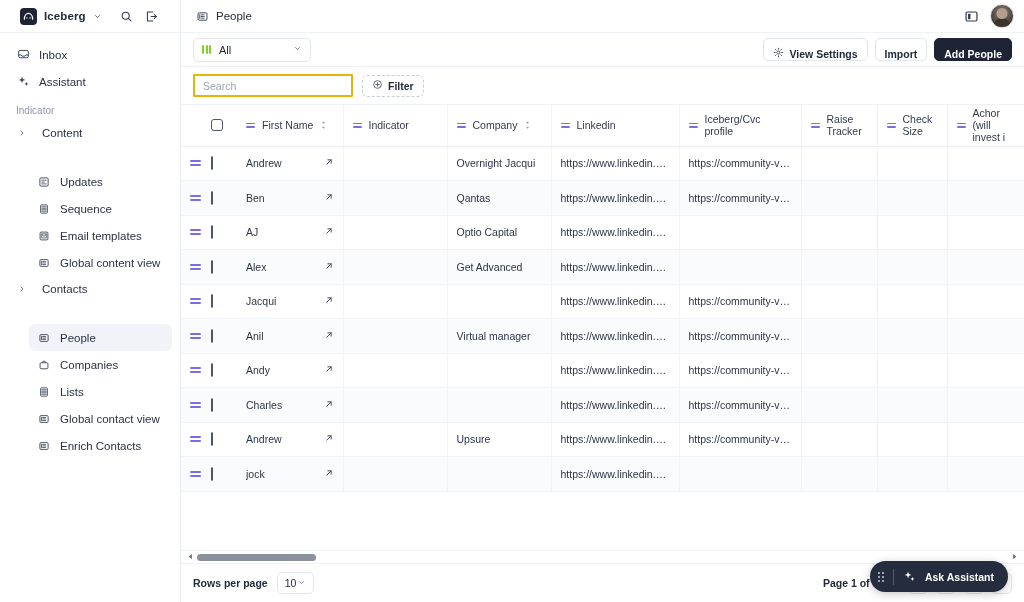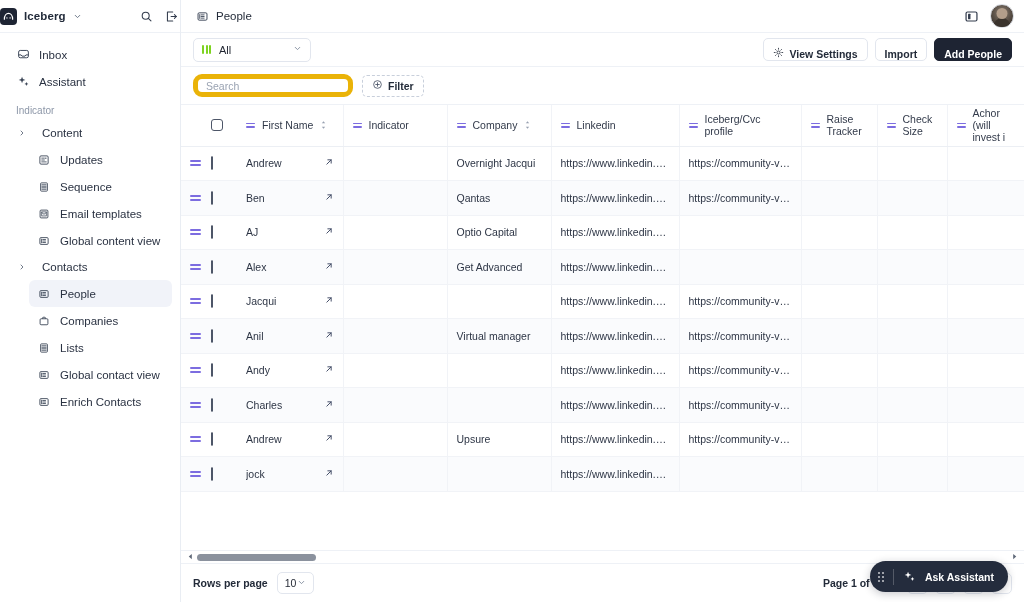--- a/index.html
+++ b/index.html
@@ -15,42 +15,42 @@
   
   .sidebar {
     width: 181px; height: 602px;
     background: #ffffff;
     border-right: 1px solid #e9edf3;
     display: flex; flex-direction: column;
     flex: 0 0 181px;
   }
   .sb-top {
     height: 33px; display: flex; align-items: center;
-    padding: 0 0; gap: 7px;
+    padding: 0 20px; gap: 7px;
     border-bottom: 1px solid #eef1f6;
   }
   .logo-box {
     width: 17px; height: 17px; border-radius: 4px;
     background: #1e2433; display: flex; align-items: center; justify-content: center;
     flex: 0 0 17px;
   }
   .brand-name { font-size: 11.5px; font-weight: 600; color: #222b3a; letter-spacing: .1px; }
   .sb-chev { color: #6b7687; display: flex; align-items: center; }
   .sb-spacer { flex: 1; }
   .sb-icon-btn { width: 18px; height: 18px; display: flex; align-items: center; justify-content: center; color: #333c4d; cursor: pointer; }
 
   .sb-nav { padding: 8px 8px 0 8px; }
   .nav-item {
     display: flex; align-items: center; gap: 9px;
     height: 27px; padding: 0 8px; border-radius: 6px;
     font-size: 11.5px; color: #2a3242; cursor: pointer;
   }
   .nav-item.active { background: #f1f3f9; }
   .nav-ico { width: 14px; height: 14px; flex: 0 0 14px; display: flex; align-items: center; justify-content: center; color: #3c4657; }
-  .nav-sub { padding-left: 21px; }
+  .nav-sub { padding-left: 21px; margin-top: 22px; }
   .sec-label {
     font-size: 10px; color: #8d97a8; padding: 10px 8px 4px 8px; font-weight: 400;
   }
   .grp-row {
     display: flex; align-items: center; gap: 14px;
     height: 26px; padding: 0 8px; border-radius: 6px;
     font-size: 11.5px; color: #2a3242; cursor: pointer;
   }
   .grp-chev { width: 12px; display: flex; align-items: center; justify-content: center; color: #5d6779; font-size: 10px; }
 
@@ -107,21 +107,21 @@
     white-space: nowrap;
   }
   .btn.primary { background: #1e2433; border-color: #1e2433; color: #fff; }
 
   
   .searchbar {
     height: 38px; display: flex; align-items: center; padding: 0 12px; gap: 9px;
     border-bottom: 1px solid #eef1f6;
   }
   .search-input {
-    width: 160px; height: 23px; border: 5px solid #eab308; border-radius: 9px;
+    width: 160px; height: 23px; border: 2px solid #eab308; border-radius: 1px;
     padding: 0 8px; font-size: 10.5px; color: #1f2430; outline: none;
     font-family: "Liberation Sans", sans-serif; background: #fff;
   }
   .search-input::placeholder { color: #9aa3b2; }
   .btn-dashed {
     height: 22px; display: inline-flex; align-items: center; gap: 5px;
     padding: 0 9px; border-radius: 5px; border: 1px dashed #c8cfdb;
     background: #fff; font-size: 10.5px; font-weight: 600; color: #232b39; cursor: pointer;
   }
 

